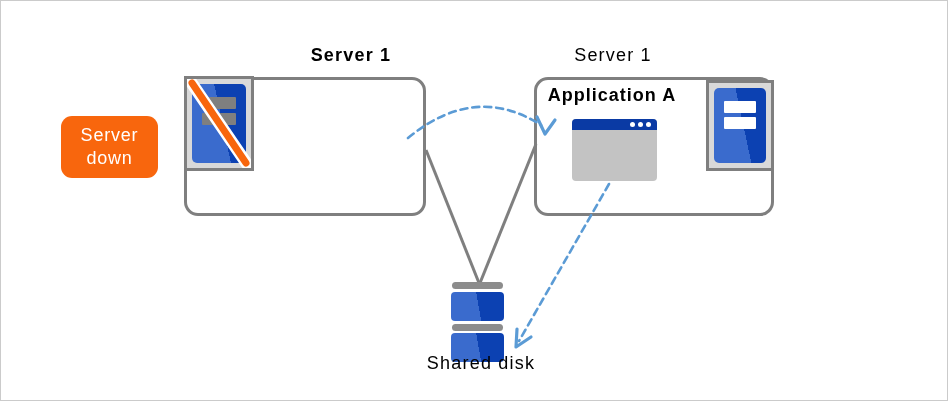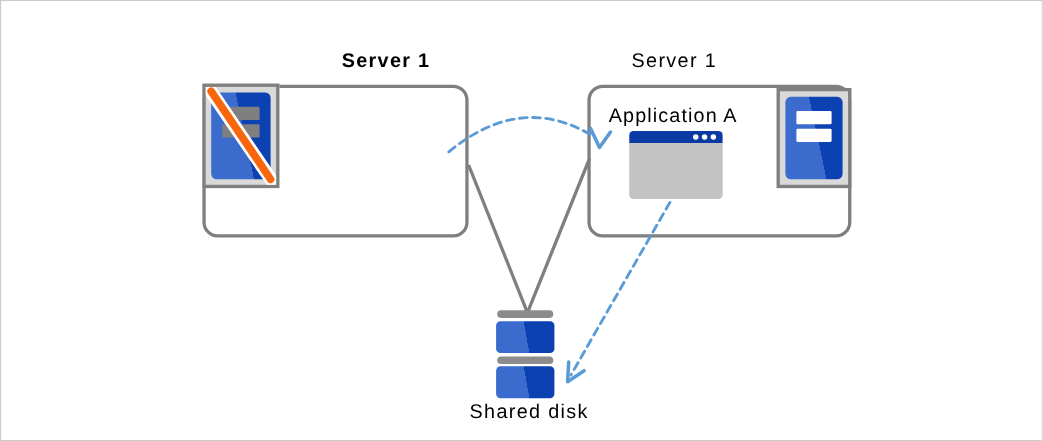--- a/index.html
+++ b/index.html
@@ -8,22 +8,22 @@
     background:#ffffff; border:1px solid #cbcbcb; overflow:hidden;
     font-family:"Liberation Sans", sans-serif; color:#000;
   }
   .lbl {
     position:absolute; text-align:center; font-size:18px; letter-spacing:1.2px;
     white-space:nowrap;
   }
   .server1-label { left:275px; top:44px; width:150px;font-weight:bold; }
   .server2-label { left:537px; top:44px; width:150px; }
   .failover-label { left:407px; top:81px; width:150px; }
-  .app-label { left:531px; top:94px; width:160px; letter-spacing:1px; }
-  .disk-label { left:397px; top:363px; width:166px; }
+  .app-label { left:531px; top:84px; width:160px; letter-spacing:1px;font-weight:bold; }
+  .disk-label { left:397px; top:352px; width:166px; }
 
   .box {
     position:absolute; box-sizing:border-box; background:#ffffff;
     border:3px solid #7f7f7f; border-radius:14px;
   }
   .box1 { left:183px; top:76px; width:242px; height:139px; }
   .box2 { left:533px; top:76px; width:240px; height:139px; }
 
   .connectors { position:absolute; left:0; top:0; pointer-events:none; }
   .vline { stroke:#7f7f7f; stroke-width:3; }
@@ -100,20 +100,24 @@
     </svg>
   </div>
 
   <div class="icon-frame frame2">
     <div class="tower tower-up">
       <div class="stripe"></div>
       <div class="stripe"></div>
     </div>
   </div>
 
+  <div class="badge">
+    <div>Server</div>
+    <div>down</div>
+  </div>
 
   <div class="app-window">
     <div class="titlebar">
       <span class="dot"></span>
       <span class="dot"></span>
       <span class="dot"></span>
     </div>
   </div>
 
   <div class="disk">

